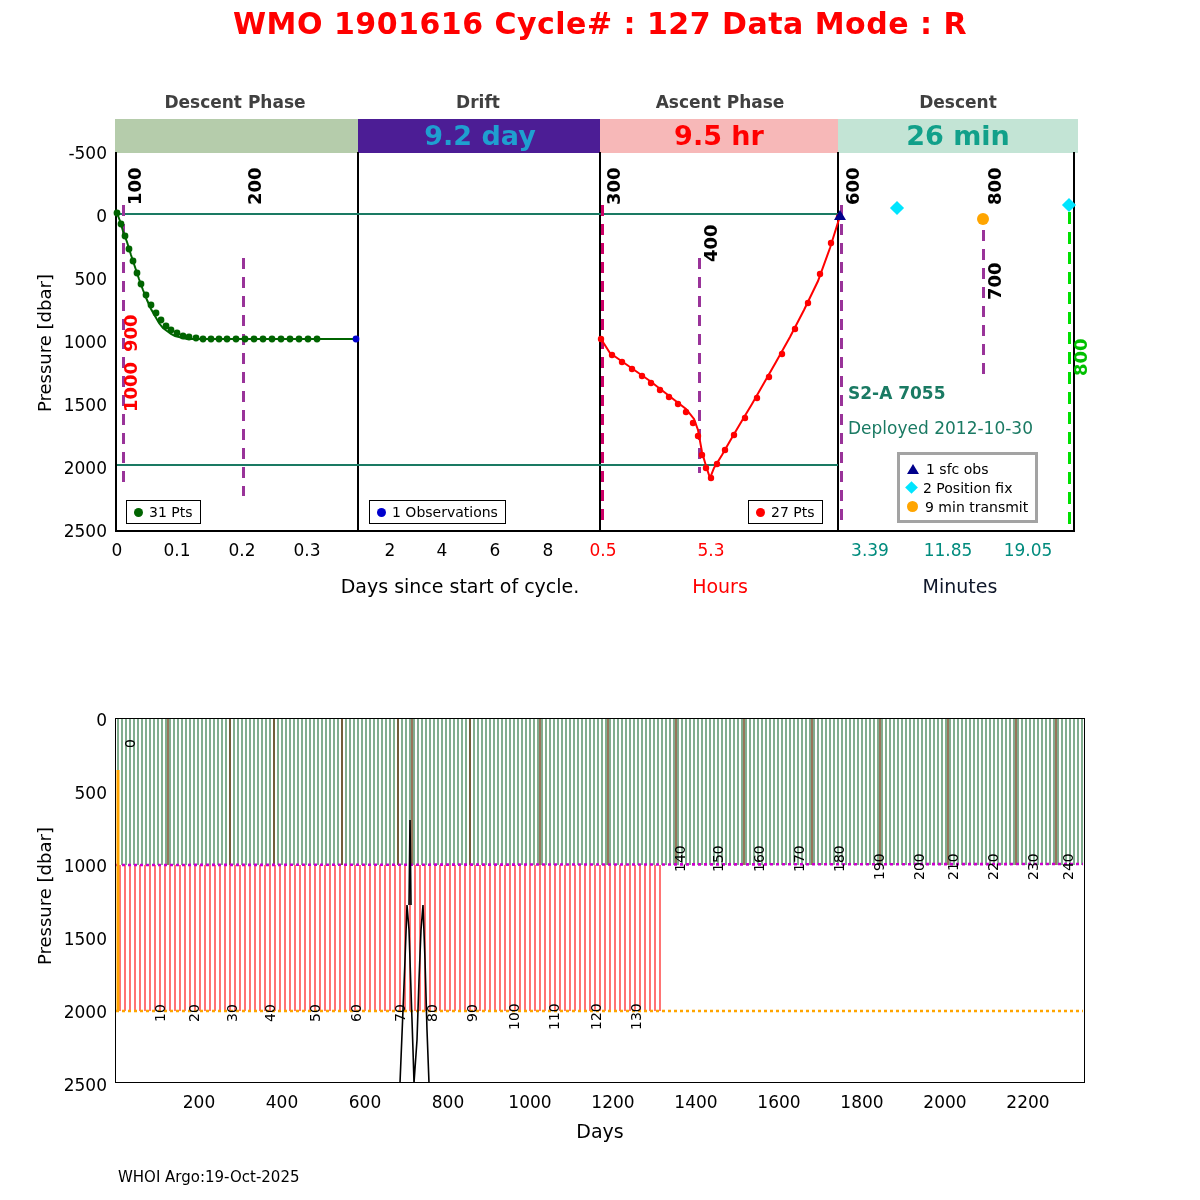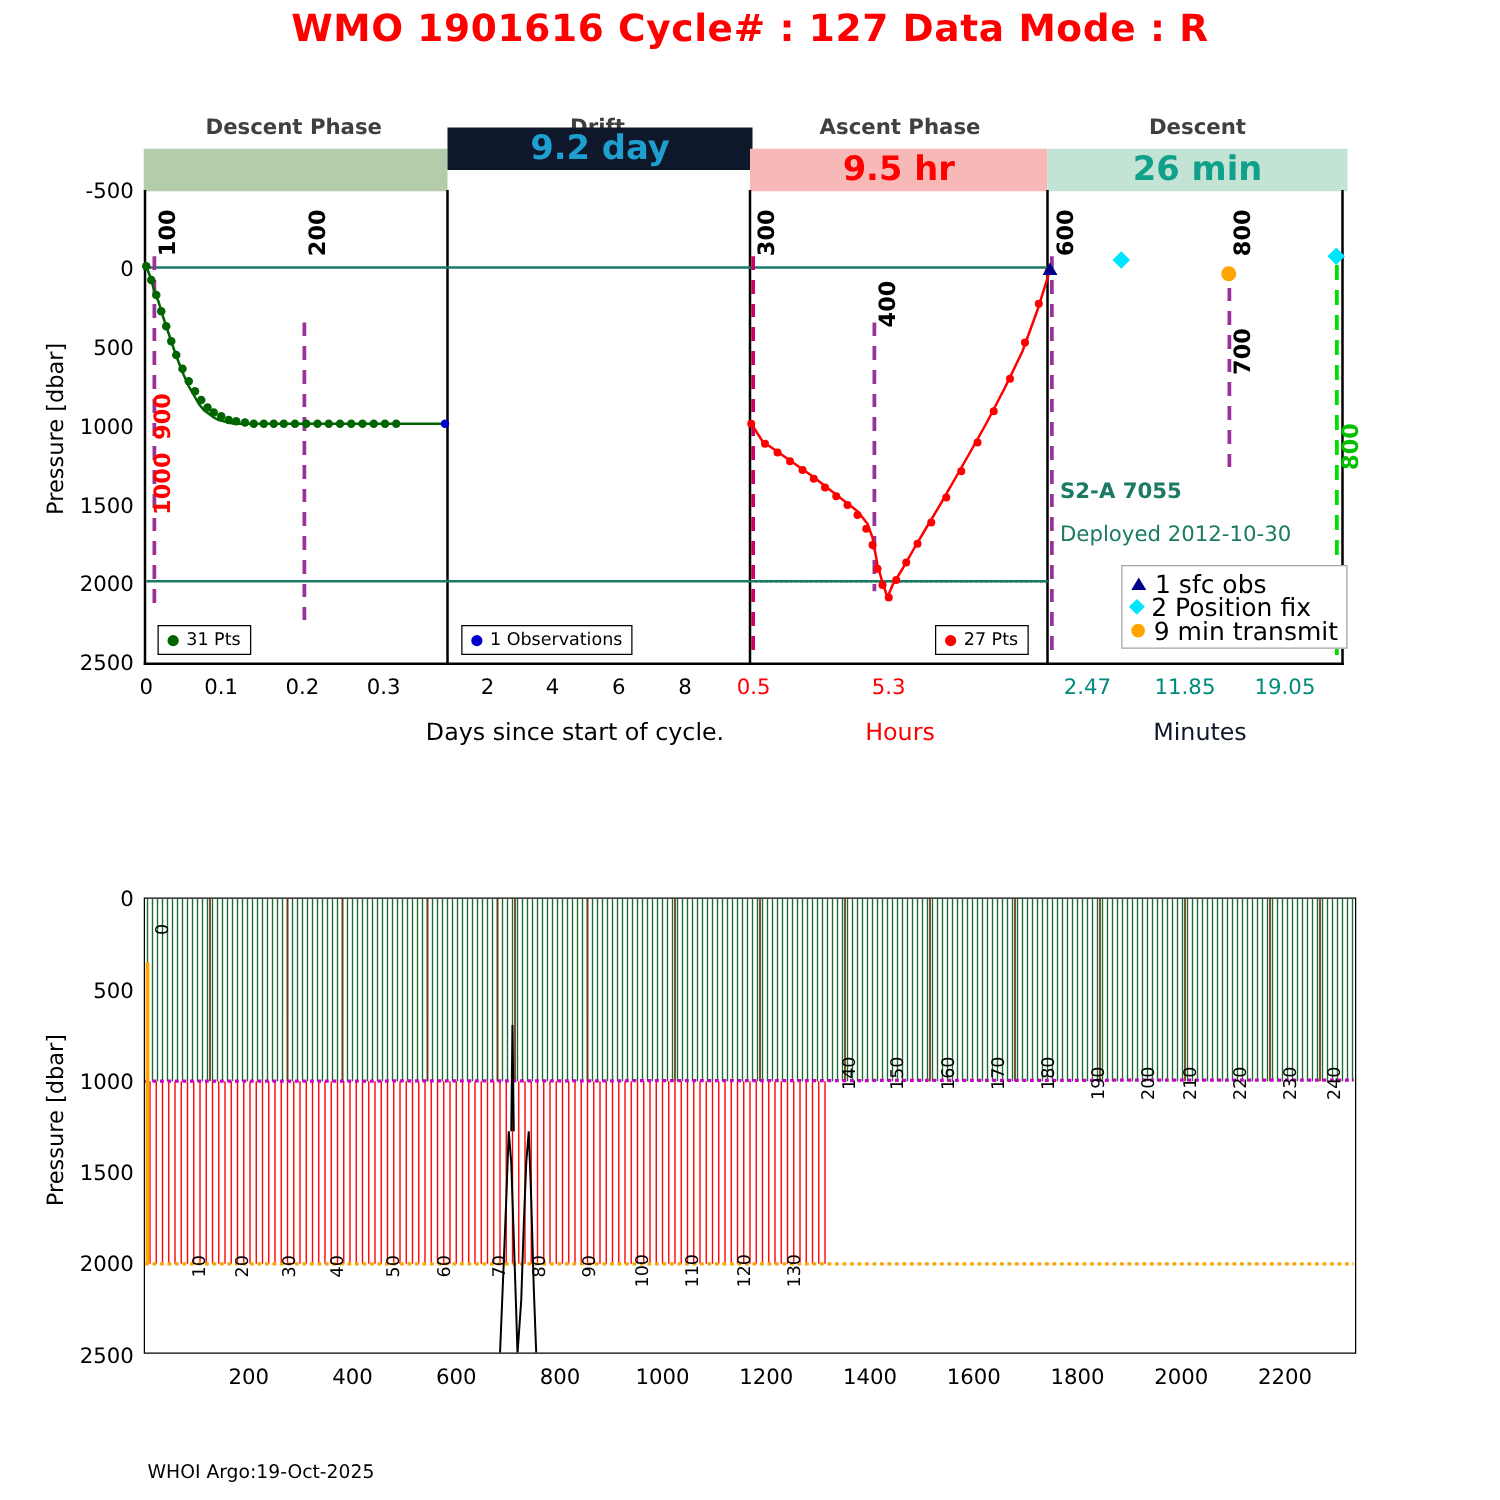--- a/index.html
+++ b/index.html
@@ -58,21 +58,21 @@
   }
   .legendbox .lbl { color:#000; }
   .dot { width:9px; height:9px; border-radius:50%; display:inline-block; }
   .diamond { width:9px; height:9px; display:inline-block; transform:rotate(45deg); }
   .tri { width:0;height:0;border-left:6px solid transparent;border-right:6px solid transparent;border-bottom:10px solid #00008b; display:inline-block;}
 
   #float-id { font-size:17px; font-weight:bold; color:#1a7a63; }
   #deployed  { font-size:17px; color:#1a7a63; }
 
   .legend-multi {
-    background:#fff; border:1px solid #a3a3a3; font-size:20px; padding:4px 7px;
+    background:#fff; border:3px solid #a3a3a3; font-size:14px; padding:4px 7px;
   }
   .legend-multi div { display:flex; align-items:center; gap:7px; height:19px; }
 
   
   
   #hist-title { font-size:20px; font-weight:bold; color:#000; text-align:center; }
   #ylabel-bot {
     transform:rotate(-90deg); transform-origin:0 0;
     font-size:18px; color:#000; white-space:nowrap;
   }
@@ -94,21 +94,21 @@
 <div class="abs" id="top-panel">
 
   <div class="abs phase-label" style="left:115px; top:92px; width:240px;">Descent Phase</div>
   <div class="abs phase-label" style="left:358px; top:92px; width:240px;">Drift</div>
   <div class="abs phase-label" style="left:600px; top:92px; width:240px;">Ascent Phase</div>
   <div class="abs phase-label" style="left:838px; top:92px; width:240px;">Descent</div>
 
   <div class="abs phase-band" style="left:115px; top:119px; width:243px; background:#b5ccab;">
     <div class="phase-band-text" style="color:#000;"></div>
   </div>
-  <div class="abs phase-band" style="left:358px; top:102px; width:244px; background:#0f172a;">
+  <div class="abs phase-band" style="left:358px; top:119px; width:244px; background:#4c1d95;">
     <div class="phase-band-text" style="color:#1f9fd0;">9.2 day</div>
   </div>
   <div class="abs phase-band" style="left:600px; top:119px; width:238px; background:#f7b8b8;">
     <div class="phase-band-text" style="color:#ff0000;">9.5 hr</div>
   </div>
   <div class="abs phase-band" style="left:838px; top:119px; width:240px; background:#c3e4d5;">
     <div class="phase-band-text" style="color:#11a08a;">26 min</div>
   </div>
 
   <div class="abs" id="ylabel-top" style="left:34px; top:412px;">Pressure [dbar]</div>
@@ -263,21 +263,21 @@
   <div class="abs xtick" style="left:290px; top:540px; width:34px;">0.3</div>
 
   <div class="abs xtick" style="left:378px; top:540px; width:24px;">2</div>
   <div class="abs xtick" style="left:430px; top:540px; width:24px;">4</div>
   <div class="abs xtick" style="left:483px; top:540px; width:24px;">6</div>
   <div class="abs xtick" style="left:536px; top:540px; width:24px;">8</div>
 
   <div class="abs xtick red" style="left:586px; top:540px; width:34px;">0.5</div>
   <div class="abs xtick red" style="left:694px; top:540px; width:34px;">5.3</div>
 
-  <div class="abs xtick teal" style="left:848px; top:540px; width:44px;">2.47</div>
+  <div class="abs xtick teal" style="left:848px; top:540px; width:44px;">3.39</div>
   <div class="abs xtick teal" style="left:920px; top:540px; width:56px;">11.85</div>
   <div class="abs xtick teal" style="left:1000px; top:540px; width:56px;">19.05</div>
 
   <div class="abs xaxis-title" style="left:210px; top:575px; width:500px; color:#000;">Days since start of cycle.</div>
   <div class="abs xaxis-title" style="left:640px; top:575px; width:160px; color:#ff0000;">Hours</div>
   <div class="abs xaxis-title" style="left:880px; top:575px; width:160px; color:#0f172a;">Minutes</div>
 </div>
 
 <div class="abs" style="left:0; top:0; width:1200px; height:1200px;">
 
@@ -722,15 +722,16 @@
   <div class="abs xtick" style="left:337px; top:1092px; width:56px;">600</div>
   <div class="abs xtick" style="left:420px; top:1092px; width:56px;">800</div>
   <div class="abs xtick" style="left:497px; top:1092px; width:66px;">1000</div>
   <div class="abs xtick" style="left:580px; top:1092px; width:66px;">1200</div>
   <div class="abs xtick" style="left:663px; top:1092px; width:66px;">1400</div>
   <div class="abs xtick" style="left:746px; top:1092px; width:66px;">1600</div>
   <div class="abs xtick" style="left:829px; top:1092px; width:66px;">1800</div>
   <div class="abs xtick" style="left:912px; top:1092px; width:66px;">2000</div>
   <div class="abs xtick" style="left:995px; top:1092px; width:66px;">2200</div>
 
+  <div class="abs xaxis-title" style="left:440px; top:1120px; width:320px; color:#000;">Days</div>
 
   <div class="abs" id="footer" style="left:118px; top:1168px;">WHOI Argo:19-Oct-2025</div>
 </div>
 
 </body></html>

